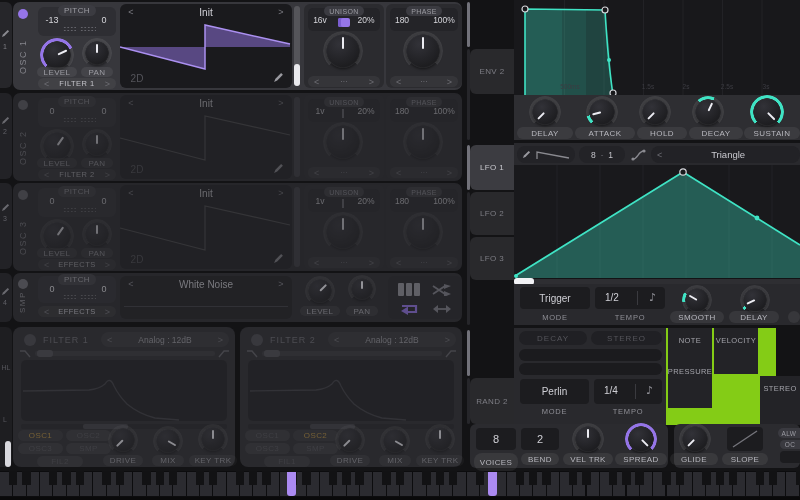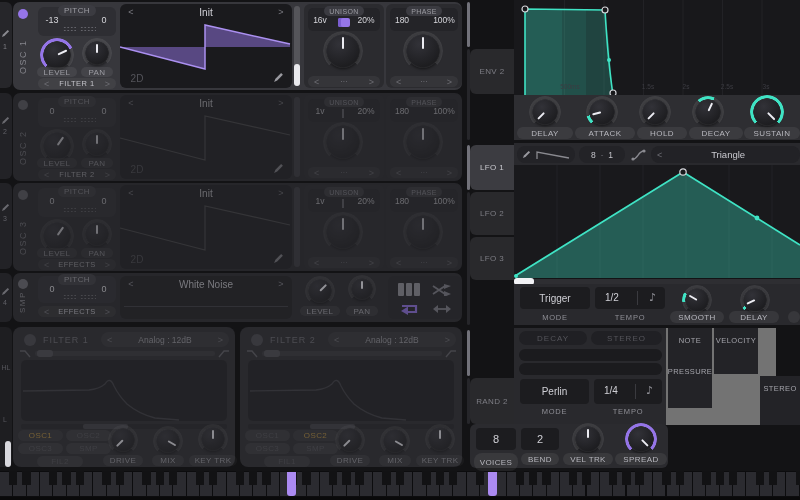--- a/index.html
+++ b/index.html
@@ -578,21 +578,21 @@
     <div class="valbox" style="left:6px;top:51px;width:69px;height:25px">Perlin</div>
     <span class="modecap" style="left:6px;top:79px;width:69px">MODE</span>
     <div class="valbox" style="left:80px;top:51px;width:68px;height:25px">
       <span style="position:absolute;left:10px;top:6px;font-size:10px;color:#cfcfd5">1/4</span>
       <span style="position:absolute;left:41px;top:5px;width:1px;height:15px;background:#3a3a3f"></span>
       <span style="position:absolute;right:9px;top:5px;font-size:11px;color:#8e8e95;font-family:'DejaVu Sans',sans-serif">♪</span>
     </div>
     <span class="modecap" style="left:80px;top:79px;width:68px">TEMPO</span>
   </div>
 
-  <div class="a" style="left:666px;top:328px;width:110px;height:97px;background:#737373">
+  <div class="a" style="left:666px;top:328px;width:110px;height:97px;background:#84cc16">
     <div class="cell" style="left:2px;top:0;width:44px;height:46px">NOTE</div>
     <div class="cell" style="left:48px;top:0;width:44px;height:46px">VELOCITY</div>
     <div class="cell" style="left:2px;top:31px;width:44px;height:49px">PRESSURE</div>
     <div class="cell" style="left:94px;top:48px;width:40px;height:49px">STEREO</div>
   </div>
 
   <div class="a" style="left:470px;top:424px;width:198px;height:44px;background:#2b2b2f;border-radius:6px">
     <div class="valbox" style="left:6px;top:4px;width:40px;height:22px;font-size:11px">8</div>
     <div class="valbox" style="left:51px;top:4px;width:38px;height:22px;font-size:11px">2</div>
     <div class="knob" style="left:105px;top:2px;width:26px;height:26px">
@@ -601,20 +601,35 @@
     <div class="knob" style="left:158px;top:2px;width:26px;height:26px">
         <div class="arc" style="--a0:225deg;--sw:270deg;--c:#9575e8"></div>
         <div class="ptr" style="--rot:135deg"></div>
       </div>
     <span class="pill" style="left:4px;top:29px;width:44px;height:18px;color:#b7b7be">VOICES</span>
     <span class="pill" style="left:51px;top:29px;width:38px;height:12px;color:#b7b7be">BEND</span>
     <span class="pill" style="left:93px;top:29px;width:50px;height:12px;color:#b7b7be">VEL TRK</span>
     <span class="pill" style="left:145px;top:29px;width:52px;height:12px;color:#b7b7be">SPREAD</span>
   </div>
 
+  <div class="a" style="left:674px;top:424px;width:126px;height:44px;background:#2b2b2f;border-radius:6px">
+    <div class="knob" style="left:8px;top:2px;width:26px;height:26px">
+        <div class="ptr" style="--rot:-135deg"></div>
+      </div>
+    <div class="a" style="left:53px;top:3px;width:36px;height:24px;background:#1c1c1f;border-radius:4px">
+      <svg width="36" height="24">
+          <path d="M6,20 L30,4" stroke="#75757c" stroke-width="1.4"></path>
+        </svg>
+    </div>
+    <span class="pill" style="left:-4px;top:29px;width:48px;height:12px;color:#b7b7be">GLIDE</span>
+    <span class="pill" style="left:48px;top:29px;width:46px;height:12px;color:#b7b7be">SLOPE</span>
+    <span class="pill" style="left:104px;top:4px;width:22px;height:10px;border-radius:6px 0 0 6px;background:#3a3a40;font-size:6.5px">ALW</span>
+    <span class="pill" style="left:106px;top:16px;width:20px;height:9px;border-radius:6px 0 0 6px;background:#3a3a40;font-size:6.5px">OC</span>
+    <span class="a" style="left:106px;top:27px;width:20px;height:12px;background:#1c1c1f;border-radius:4px 0 0 4px"></span>
+  </div>
 
   <div class="a" style="left:0;top:471px;width:800px;height:26px;background:#0c0c0e;">
     <div class="a" style="left:0;top:1px;width:800px;height:24px;
          background:repeating-linear-gradient(90deg,#2b2b30 0px,#2b2b30 12.3px,#0c0c0e 12.3px,#0c0c0e 13.33px);"></div>
     <div class="a" style="left:0;top:0;width:800px;height:14px;
          background:repeating-linear-gradient(90deg,
            transparent 0px,transparent 8.9px,#121214 8.9px,#121214 17.4px,
            transparent 17.4px,transparent 22.2px,#121214 22.2px,#121214 30.7px,
            transparent 30.7px,transparent 48.9px,#121214 48.9px,#121214 57.4px,
            transparent 57.4px,transparent 62.2px,#121214 62.2px,#121214 70.7px,

